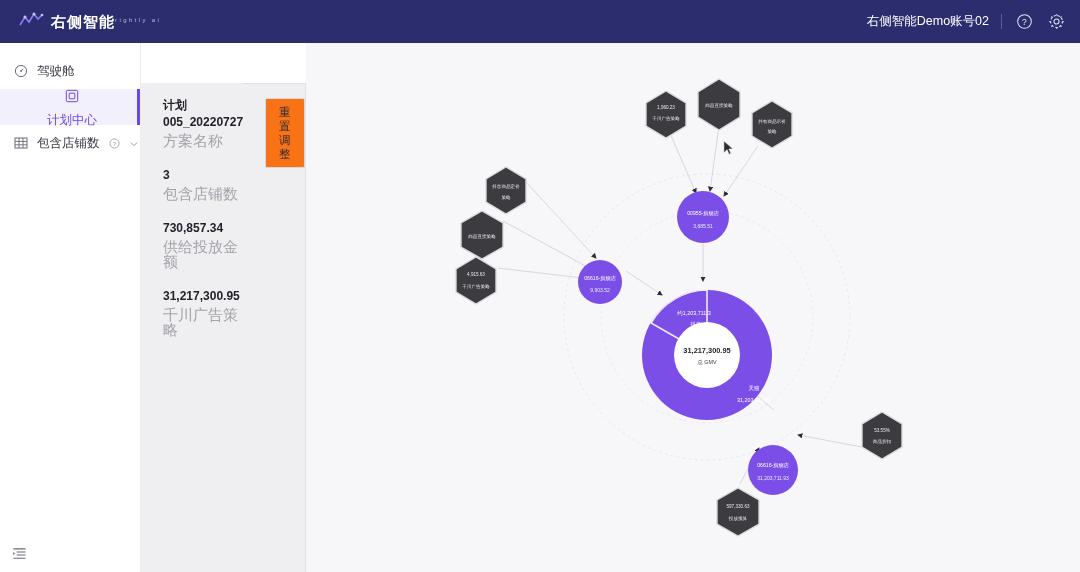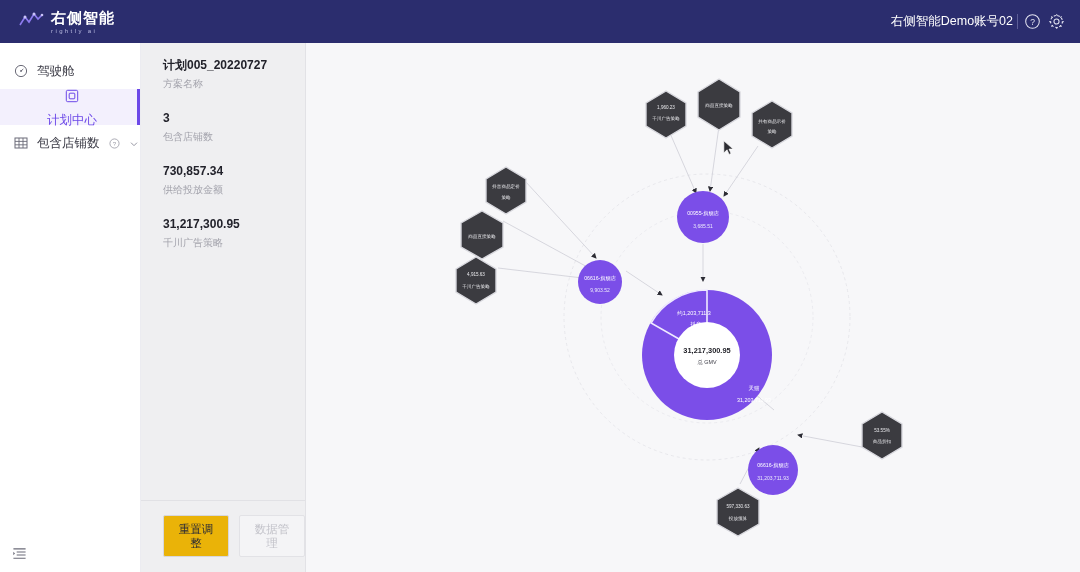--- a/index.html
+++ b/index.html
@@ -11,24 +11,24 @@
   #app { position: relative; width: 1080px; height: 572px; display: flex; flex-direction: column; }
 
   
   .header {
     height: 43px; background: #2b2d6e; color: #fff;
     display: flex; align-items: center; justify-content: space-between;
     padding: 0 14px 0 18px; flex: 0 0 43px;
   }
   .brand { display: flex; align-items: center; gap: 7px; }
   .brand-mark { width: 26px; height: 22px; position: relative; }
-  .brand-text { display: flex; flex-direction: column; line-height: 1; }
+  .brand-text { display: flex; flex-direction: row; line-height: 1; }
   .brand-title { font-size: 15px; font-weight: bold; letter-spacing: 1px; }
   .brand-sub { font-size: 6px; letter-spacing: 2.4px; color: #b9bbe0; margin-top: 3px; }
-  .header-right { display: flex; align-items: center; gap: 4px; font-size: 12.5px; }
+  .header-right { display: flex; align-items: center; gap: 12px; font-size: 12.5px; }
   .header-divider { width: 1px; height: 15px; background: #5c5e97; }
   .icon-btn { width: 20px; height: 20px; display: flex; align-items: center; justify-content: center; cursor: pointer; }
 
   
   .body { display: flex; flex: 1 1 auto; min-height: 0; }
 
   
   .sidebar {
     width: 141px; background: #fff; border-right: 1px solid #ececf1;
     display: flex; flex-direction: column; position: relative; flex: 0 0 141px;
@@ -44,32 +44,32 @@
   }
   .nav-icon { width: 14px; height: 14px; display: flex; align-items: center; justify-content: center; flex: 0 0 14px; }
   .nav-label { flex: 1 1 auto; white-space: nowrap; }
   .nav-help { width: 11px; height: 11px; flex: 0 0 11px; }
   .nav-caret { width: 10px; height: 10px; flex: 0 0 10px; }
   .sidebar-footer { margin-top: auto; height: 34px; display: flex; align-items: center; padding-left: 12px; }
 
   
   .detail {
     width: 165px; flex: 0 0 165px; background: #efeff1;
-    display: flex; flex-direction: column; border-right: 1px solid #e2e2e6;
+    display: flex; flex-direction: row; border-right: 1px solid #e2e2e6; margin-top: 40px;
   }
   .detail-list { flex: 1 1 auto; padding: 14px 0 0 22px; }
   .detail-block { margin-bottom: 19px; }
   .detail-value { font-size: 12px; font-weight: bold; color: #22222b; line-height: 17px; }
-  .detail-label { font-size: 10px; color: #a3a3ac; margin-top: 2px; line-height: 15px; }
+  .detail-label { font-size: 15px; color: #a3a3ac; margin-top: 2px; line-height: 15px; }
   .detail-actions {
     border-top: 1px solid #e1e1e5; padding: 14px 0 0 22px; height: 72px; display: flex; gap: 10px; align-items: flex-start;
   }
   .btn {
     font-size: 11.5px; padding: 6px 13px; border-radius: 2px; border: 1px solid #d7d7dc;
-    background: #eab308; color: #2c2c35; cursor: pointer; font-family: inherit; line-height: 14px;
+    background: #f97316; color: #2c2c35; cursor: pointer; font-family: inherit; line-height: 14px;
   }
   .btn.disabled { color: #c2c2c9; background: #f4f4f6; border-color: #e2e2e6; cursor: default; }
 
   
   .canvas { flex: 1 1 auto; background: #f7f7f9; position: relative; overflow: hidden; }
   .canvas svg { position: absolute; inset: 0; width: 100%; height: 100%; }
 
   .node-label { font-size: 5.2px; fill: #ffffff; text-anchor: middle; font-family: "Liberation Sans", sans-serif; }
   .node-value { font-size: 5px; fill: #ece9fb; text-anchor: middle; font-family: "Liberation Sans", sans-serif; }
   .hex-label { font-size: 4.6px; fill: #e9e9ec; text-anchor: middle; font-family: "Liberation Sans", sans-serif; }

